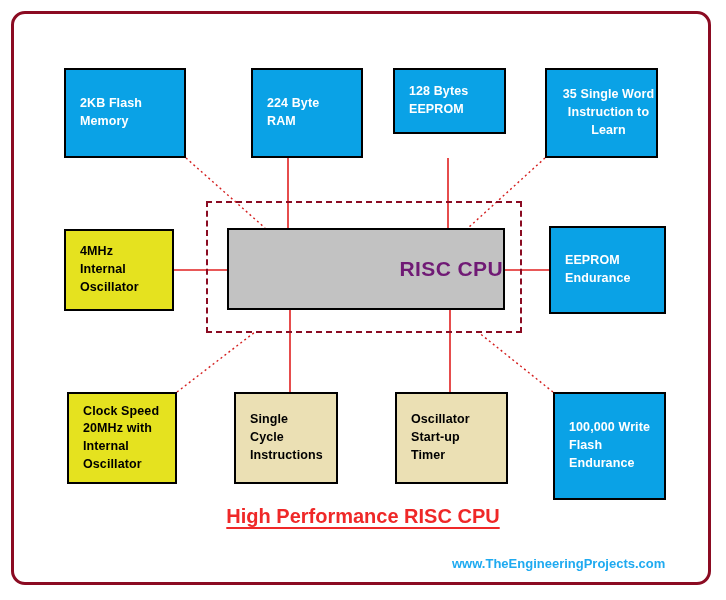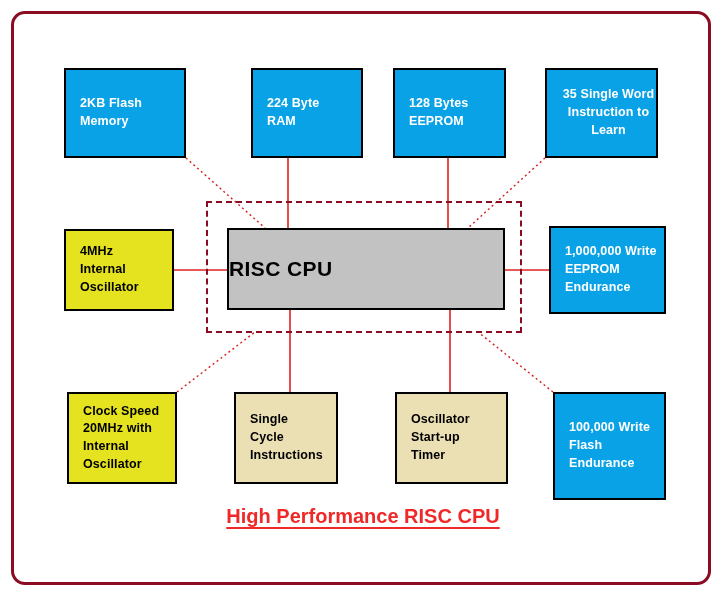--- a/index.html
+++ b/index.html
@@ -55,24 +55,24 @@
   .node.tan   { background: #ebe0b4; color: #000000; }
   .node .ln { white-space: nowrap; }
 
   .cpu {
     position: absolute;
     box-sizing: border-box;
     background: #c2c2c2;
     border: 2px solid #000000;
     display: flex;
     align-items: center;
-    justify-content: flex-start;
+    justify-content: flex-end;
     font-weight: bold;
     font-size: 21px;
-    color: #000000;
+    color: #701a75;
     letter-spacing: 0.4px;
   }
   .dashed-ring {
     position: absolute;
     box-sizing: border-box;
     border: 2px dashed #8b0b22;
   }
   .title {
     position: absolute;
     left: 0;
@@ -123,36 +123,35 @@
 
   <div id="nodes">
       <div class="node blue" style="left: 64px; top: 68px; width: 122px; height: 90px;">
         <div class="ln">2KB Flash</div>
         <div class="ln">Memory</div>
       </div>
       <div class="node blue" style="left: 233px; top: 68px; width: 112px; height: 90px; margin-left: 18px;">
         <div class="ln">224 Byte</div>
         <div class="ln">RAM</div>
       </div>
-      <div class="node blue" style="left: 393px; top: 68px; width: 113px; height: 90px;">
+      <div class="node blue" style="left: 393px; top: 68px; width: 113px; height: 66px;">
         <div class="ln">128 Bytes</div>
         <div class="ln">EEPROM</div>
       </div>
       <div class="node blue" style="left: 545px; top: 68px; width: 113px; height: 90px; text-align: center;">
         <div class="ln">35 Single Word</div>
         <div class="ln">Instruction to</div>
         <div class="ln">Learn</div>
       </div>
       <div class="node yellow" style="left: 64px; top: 229px; width: 110px; height: 82px;">
         <div class="ln">4MHz</div>
         <div class="ln">Internal</div>
         <div class="ln">Oscillator</div>
       </div>
       <div class="node blue" style="left: 549px; top: 226px; width: 117px; height: 88px;">
-        <div class="ln">1,000,000 Write</div>
         <div class="ln">EEPROM</div>
         <div class="ln">Endurance</div>
       </div>
       <div class="node yellow" style="left: 67px; top: 392px; width: 110px; height: 92px;">
         <div class="ln">Clock Speed</div>
         <div class="ln">20MHz with</div>
         <div class="ln">Internal</div>
         <div class="ln">Oscillator</div>
       </div>
       <div class="node tan" style="left: 234px; top: 392px; width: 104px; height: 92px;">
@@ -167,14 +166,15 @@
       </div>
       <div class="node blue" style="left: 553px; top: 392px; width: 113px; height: 108px;">
         <div class="ln">100,000 Write</div>
         <div class="ln">Flash</div>
         <div class="ln">Endurance</div>
       </div>
     </div>
 
   <div class="title" style="top:505px;">High Performance RISC CPU</div>
 
+  <div class="footer" style="left:452px; top:556px;">www.TheEngineeringProjects.com</div>
 
 </div>
 
 </body></html>

